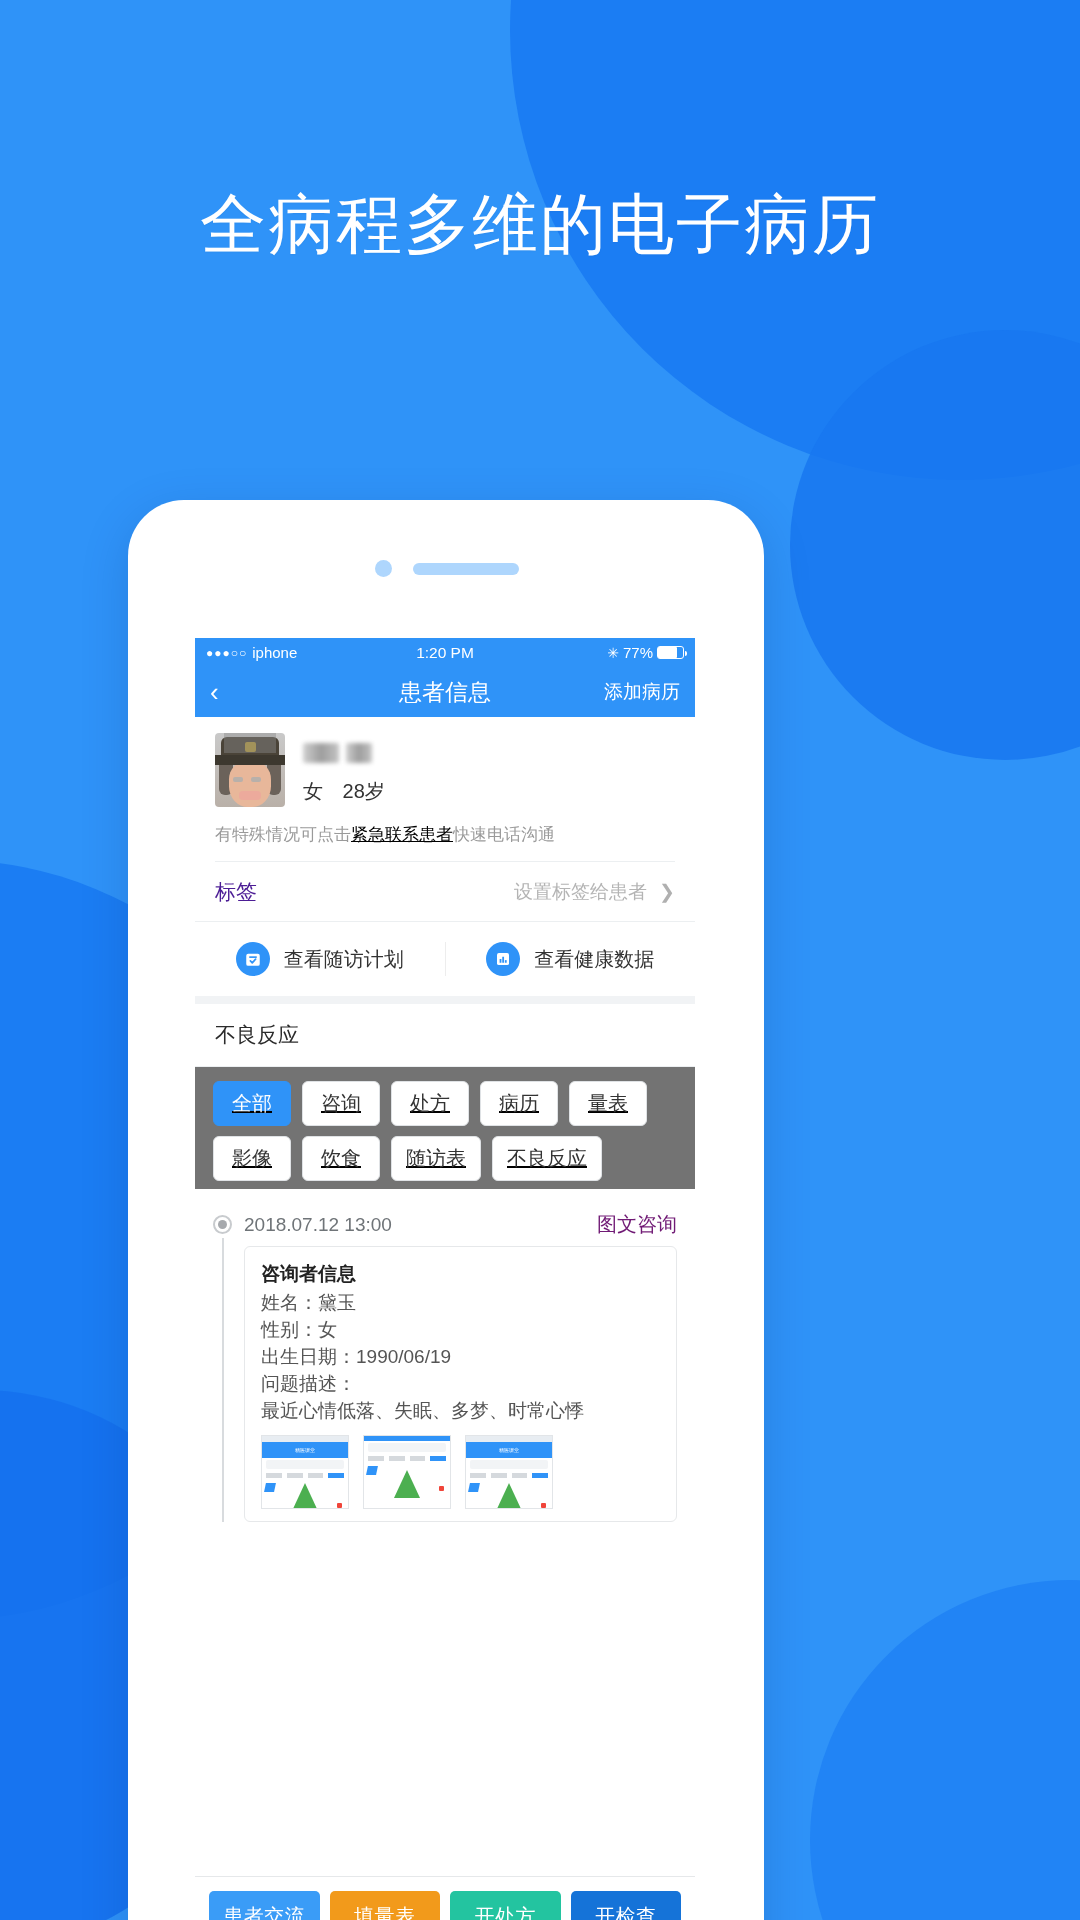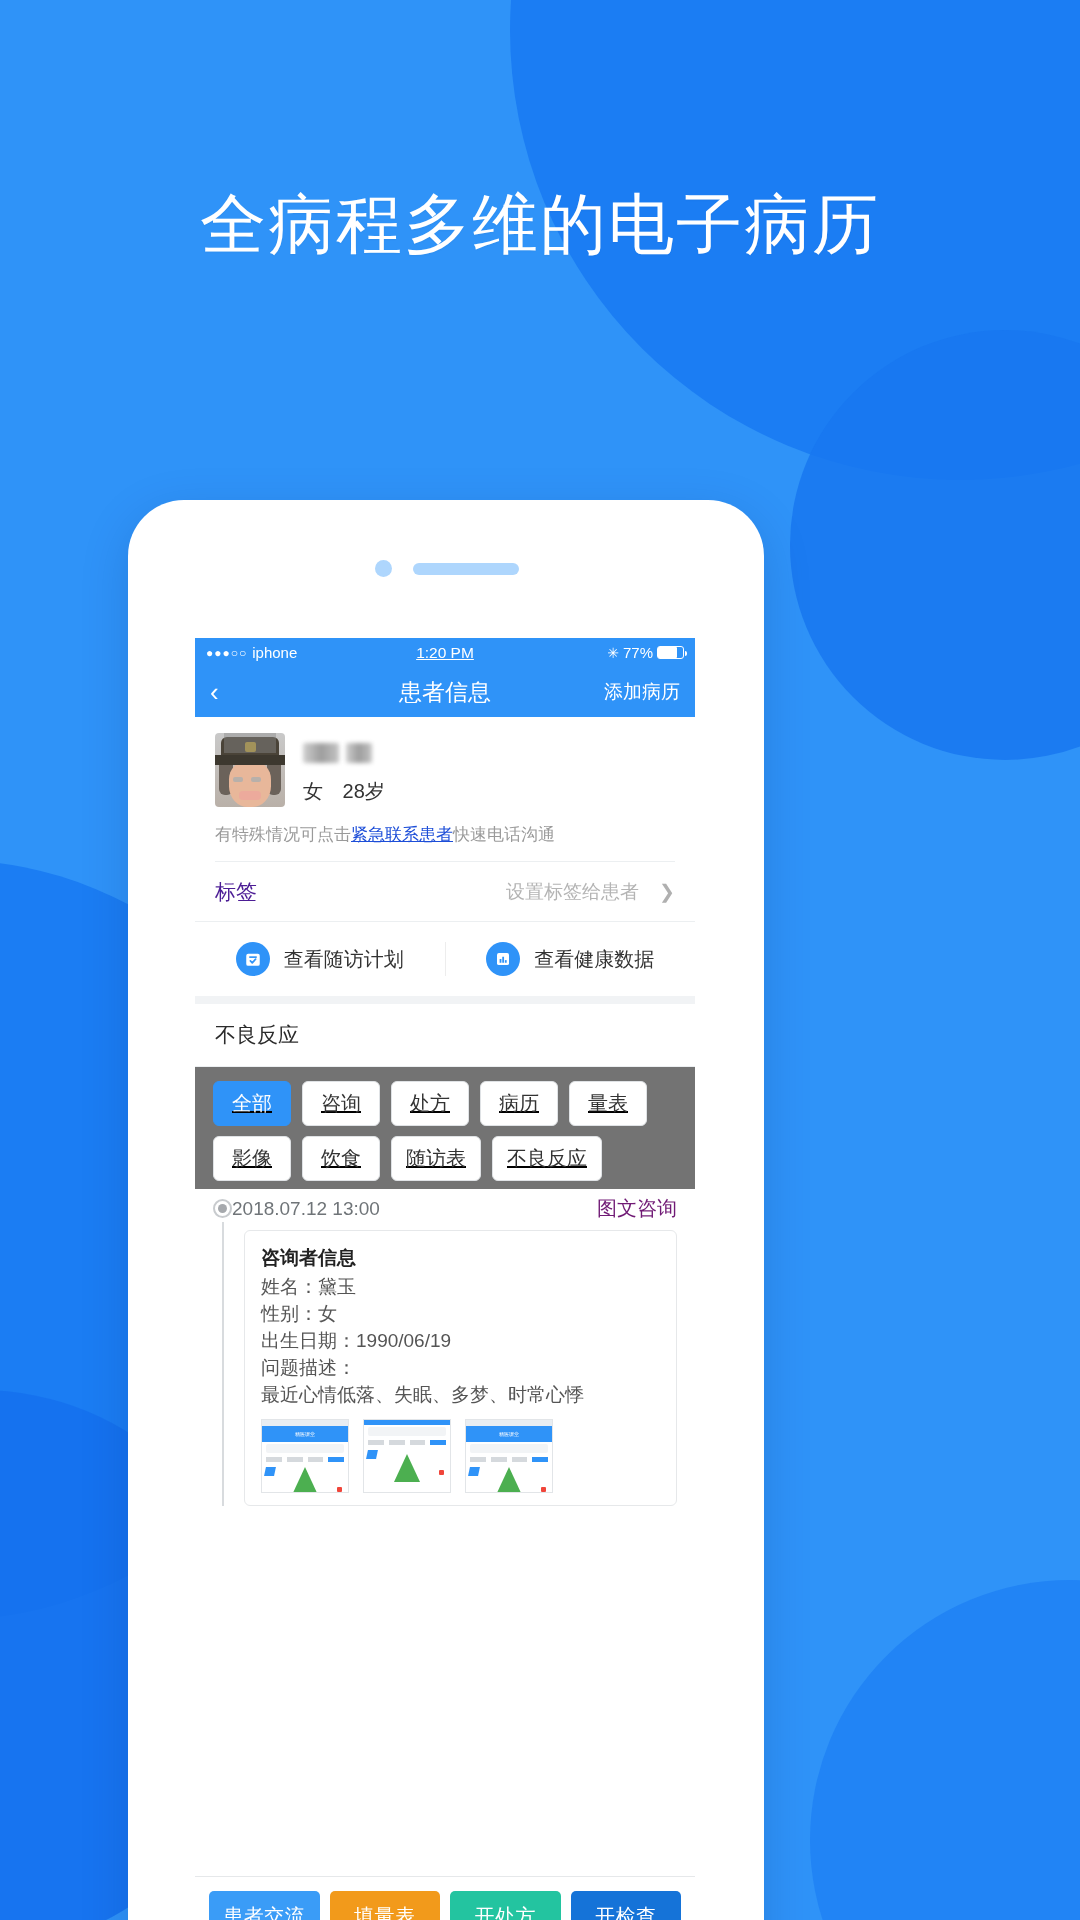--- a/index.html
+++ b/index.html
@@ -57,21 +57,21 @@
 
   
   .statusbar {
     height:29px; background:#2f93f8; color:#fff;
     display:flex; align-items:center; padding:0 11px;
     font-size:15px;
   }
   .sb-left { display:flex; align-items:center; gap:5px; flex:1; }
   .dots { letter-spacing:1px; font-size:12px; }
   .sb-carrier { font-size:15px; }
-  .sb-time { font-size:15.5px; font-weight:400;text-decoration:underline; }
+  .sb-time { font-size:15.5px; font-weight:400; }
   .sb-right { flex:1; display:flex; align-items:center; justify-content:flex-end; gap:4px; font-size:15px; }
   .bt-icon { font-size:14px; }
   .battery {
     width:27px; height:13px; border:1.6px solid #fff; border-radius:3px;
     position:relative; display:inline-block;
   }
   .battery::after {
     content:""; position:absolute; right:-4px; top:3.5px;
     width:2.4px; height:5px; background:#fff; border-radius:0 2px 2px 0;
   }
@@ -123,29 +123,29 @@
     filter:blur(2.2px);
   }
   .name-blur i:nth-child(1){ width:36px; }
   .name-blur i:nth-child(2){ width:26px; }
   .patient-sub { font-size:20px; color:#333; padding-bottom:2px; }
   .patient-sub span { margin-right:14px; }
   .patient-note {
     font-size:17px; color:#9a9a9a; padding:16px 0 15px;
     border-bottom:1px solid #eceff1;
   }
-  .patient-note a { color:#1d4ed8; text-decoration:underline; }
+  .patient-note a { color:#000000; text-decoration:underline; }
 
   
   .tag-row {
     display:flex; align-items:center; padding:0 20px;
     height:60px; background:#fff; border-bottom:1px solid #eceff1;
   }
   .tag-label { font-size:21px; color:#4c1d95; }
-  .tag-right { margin-left:auto; display:flex; align-items:center; gap:20px; }
+  .tag-right { margin-left:auto; display:flex; align-items:center; gap:12px; }
   .tag-hint { font-size:19px; color:#b4b4b4; }
   .chev { font-size:19px; color:#b0b0b0; }
 
   
   .quick {
     display:flex; background:#fff; height:82px; align-items:center;
     border-bottom:8px solid #f1f3f5;
   }
   .quick-item { flex:1; display:flex; align-items:center; justify-content:center; gap:14px; }
   .quick-item + .quick-item { border-left:1px solid #ededed; }
@@ -166,21 +166,21 @@
   .chips { display:flex; flex-wrap:wrap; gap:10px 11px; }
   .chip {
     min-width:78px; text-align:center; font-size:20px; color:#333;
     border:1px solid #dfe2e5; border-radius:6px;
     padding:8px 14px; background:#fff;
   }
   .chip.active { background:#2f93f8; border-color:#2f93f8; color:#fff; }
 
   
   .timeline { background:#fff; padding:6px 18px 0; position:relative; flex:1; }
-  .tl-head { display:flex; align-items:center; gap:0; }
+  .tl-head { display:flex; align-items:center; gap:12px;margin-top:16px; }
   .tl-dot {
     width:19px; height:19px; border-radius:50%; border:2px solid #c8cbce;
     display:flex; align-items:center; justify-content:center; flex:none;
   }
   .tl-dot i { width:9px; height:9px; border-radius:50%; background:#a6a9ad; display:block; }
   .tl-time { font-size:19px; color:#6f7478; }
   .tl-kind { margin-left:auto; font-size:20px; color:#701a75; }
   .tl-body { display:flex; }
   .tl-rail { width:19px; flex:none; display:flex; justify-content:center; }
   .tl-rail i { width:2px; background:#d8dbde; display:block; height:100%; }

